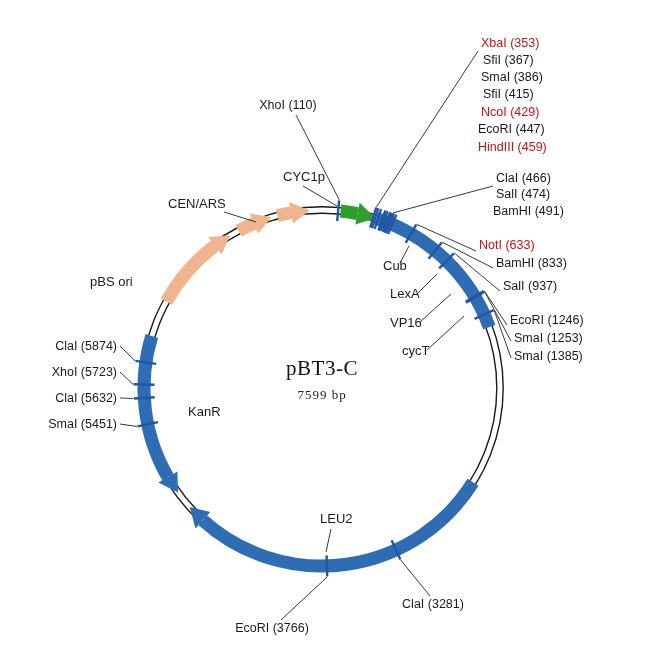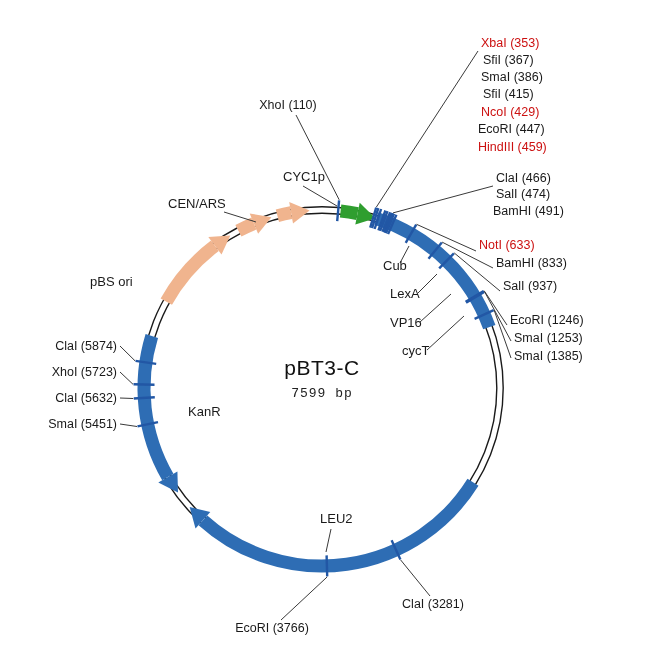--- a/index.html
+++ b/index.html
@@ -2,23 +2,23 @@
 <html><head>
 <meta charset="utf-8">
 <style>
   html,body{margin:0;padding:0;background:#ffffff;}
   .stage{position:relative;width:660px;height:658px;background:#ffffff;overflow:hidden;
          font-family:"Liberation Sans","DejaVu Sans",sans-serif;}
   svg{position:absolute;left:0;top:0;}
   svg text{font-family:"Liberation Sans","DejaVu Sans",sans-serif;}
   .center-label{position:absolute;left:322px;top:356px;transform:translateX(-50%);
                 text-align:center;pointer-events:none;}
-  .plasmid-title{font-size:21px;color:#111;letter-spacing:0.5px;}
+  .plasmid-title{font-size:21px;color:#111;letter-spacing:0.5px;font-family:Liberation Serif, serif;}
   .plasmid-size{font-size:13px;color:#222;margin-top:6px;letter-spacing:1px;
-                font-family:Liberation Mono, monospace;}
+                font-family:Liberation Serif, serif;}
 </style>
 </head>
 <body>
 
 <div class="stage">
   <svg id="map" width="660" height="658" viewBox="0 0 660 658">
       <circle cx="322" cy="388" r="181.2" fill="none" stroke="#1a1a1a" stroke-width="1.4"></circle>
       <circle cx="322" cy="388" r="174.8" fill="none" stroke="#1a1a1a" stroke-width="1.4"></circle>
       <path d="M 340.6 211.0 A 178 178 0 0 1 357.5 213.6" fill="none" stroke="#2f9e2f" stroke-width="13"></path>
       <polygon points="375.5,218.2 359.7,202.8 355.3,224.4" fill="#2f9e2f"></polygon>

